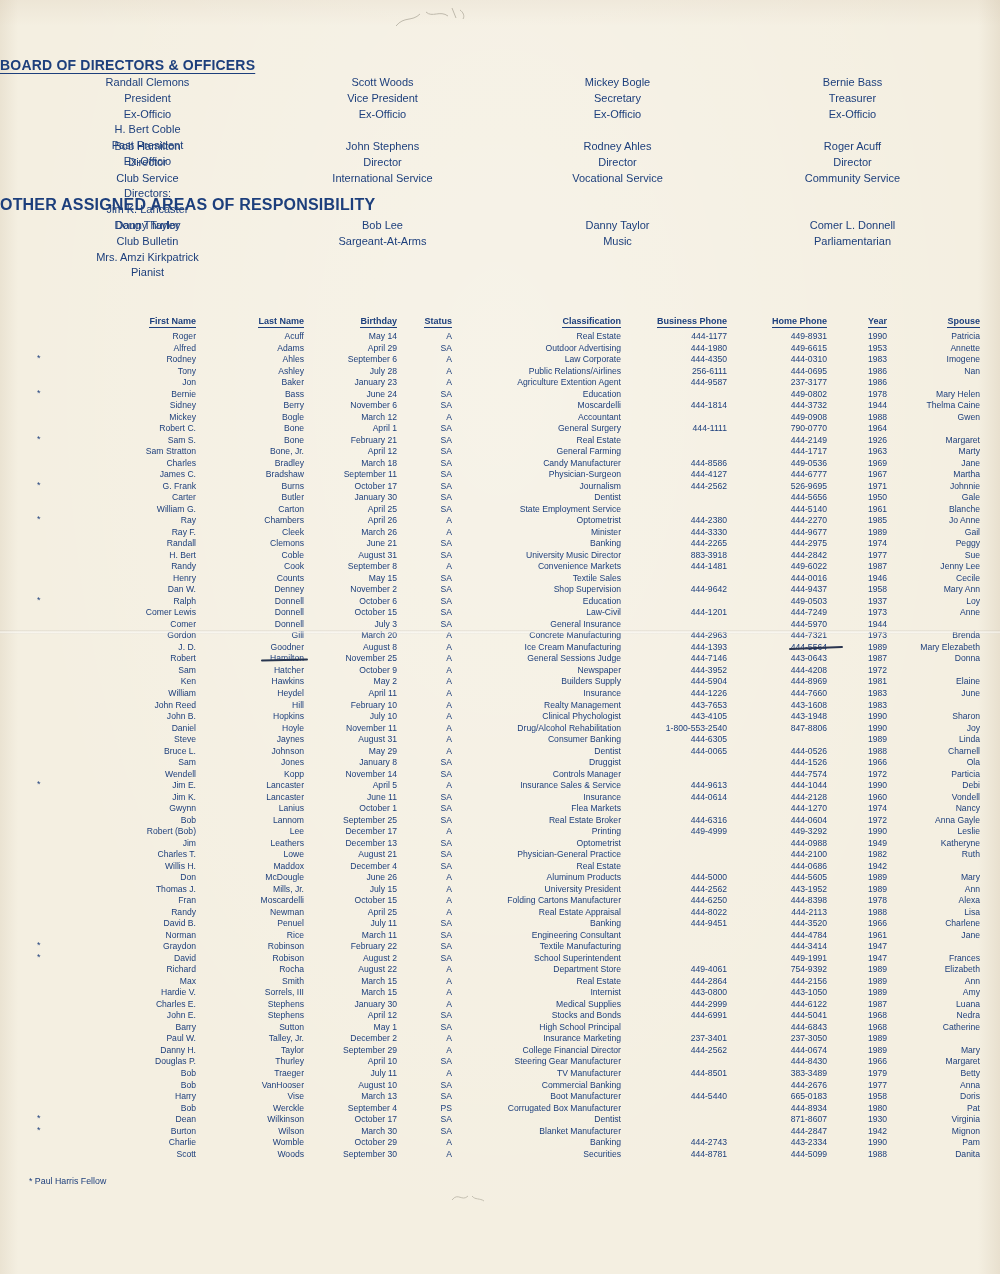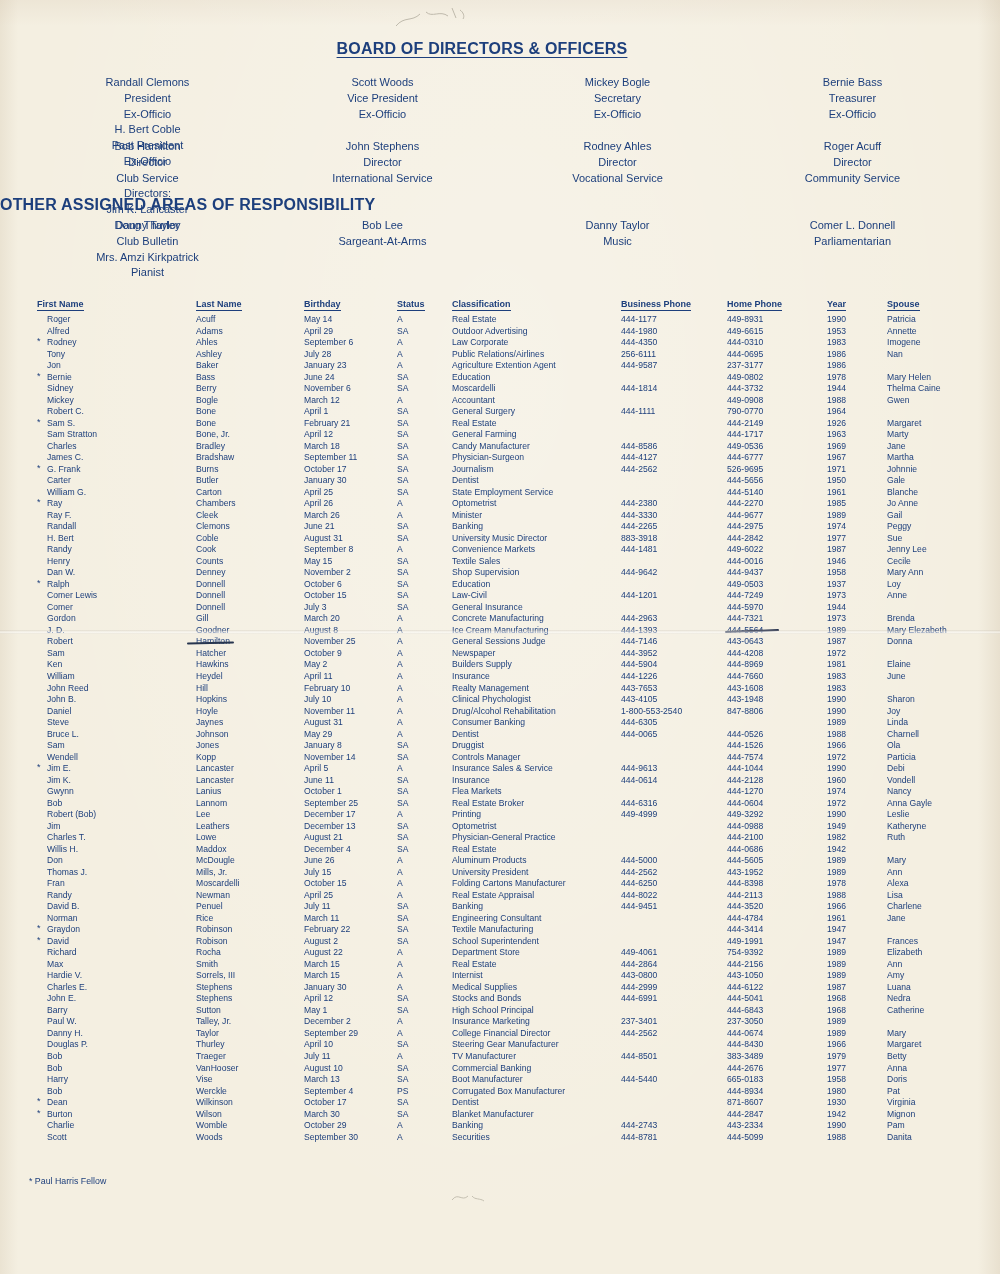--- a/index.html
+++ b/index.html
@@ -14,23 +14,23 @@
     position:absolute;inset:0;
     background:
       radial-gradient(ellipse at 50% 30%, rgba(255,255,255,0.25), rgba(0,0,0,0) 70%),
       linear-gradient(90deg, rgba(205,190,165,0.25) 0, rgba(0,0,0,0) 18px),
       linear-gradient(270deg, rgba(205,190,165,0.30) 0, rgba(0,0,0,0) 22px),
       linear-gradient(180deg, rgba(222,208,188,0.30) 0, rgba(0,0,0,0) 26px),
       #f4efe1;
     color:#1d3f7c;
   }
   .title{
-    position:absolute;top:40px;left:0;width:964px;
-    text-align:center;
-    font-size:16px;font-weight:bold;letter-spacing:.2px;
+    position:absolute;top:57px;left:0;width:964px;
+    text-align:left;
+    font-size:14px;font-weight:bold;letter-spacing:.2px;
     text-decoration:underline;
     text-underline-offset:3px;
   }
   .officer-grid{
     position:absolute;left:30px;width:940px;
     display:grid;grid-template-columns:repeat(4,1fr);
     text-align:center;
   }
   .grid-row1{top:75px;}
   .grid-row2{top:139px;}
@@ -38,22 +38,23 @@
   .officer-grid .group div{
     font-size:11px;line-height:15.8px;
   }
   .section-title{
     position:absolute;top:196px;left:0;width:964px;
     text-align:left;
     font-size:16px;font-weight:bold;letter-spacing:.2px;
   }
   
   .members{
-    position:absolute;top:298px;left:37px;width:943px;
+    position:absolute;top:315px;left:37px;width:943px;
     font-size:8.6px;
+    text-align:right;
   }
   .trow{
     display:grid;
     grid-template-columns:159px 108px 93px 55px 169px 106px 100px 60px 93px;
     height:11.52px;line-height:11.52px;
     white-space:nowrap;
   }
   .thead{height:15px;line-height:13px;font-weight:bold;font-size:9px;margin-bottom:1px;}
   .thead .hd span{border-bottom:1.4px solid #1d3f7c;padding-bottom:.5px;}
   .cell{overflow:visible;}

